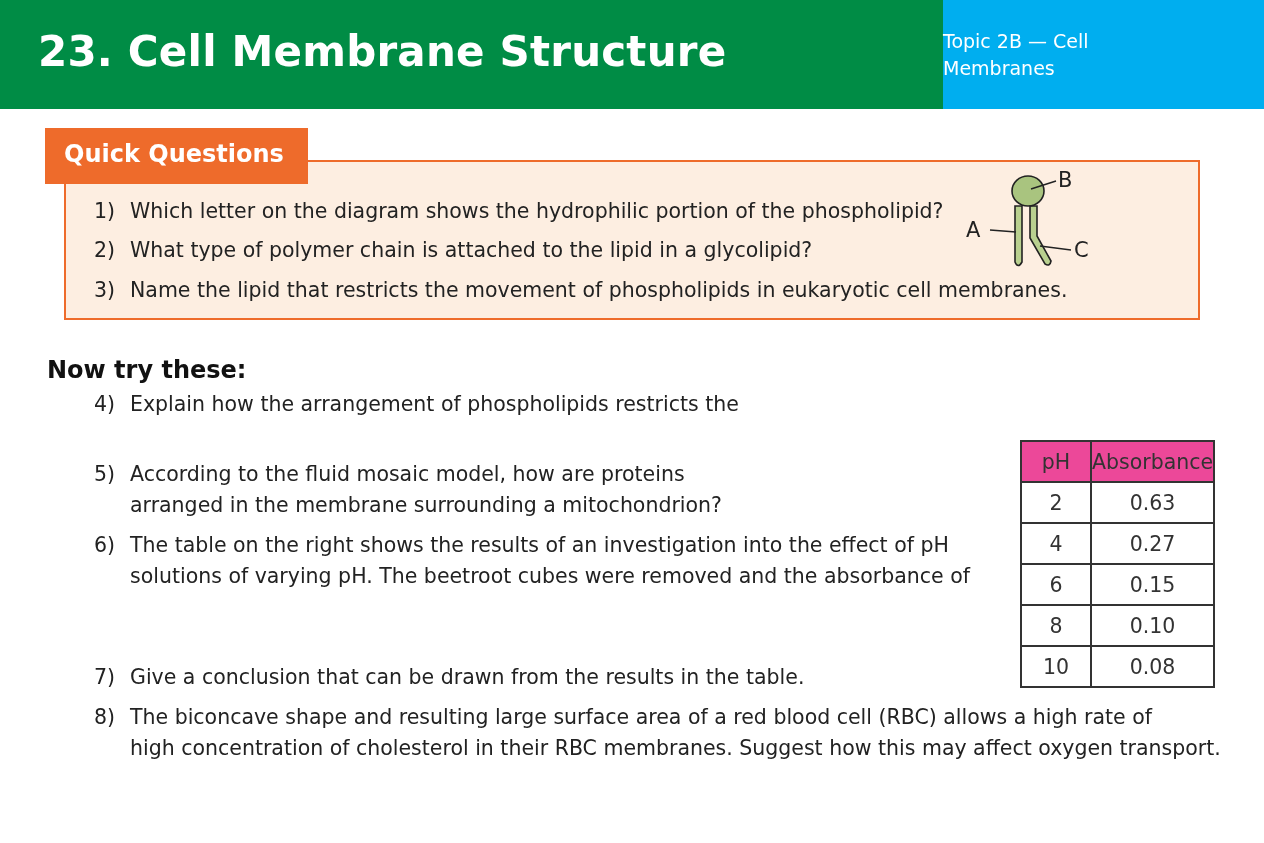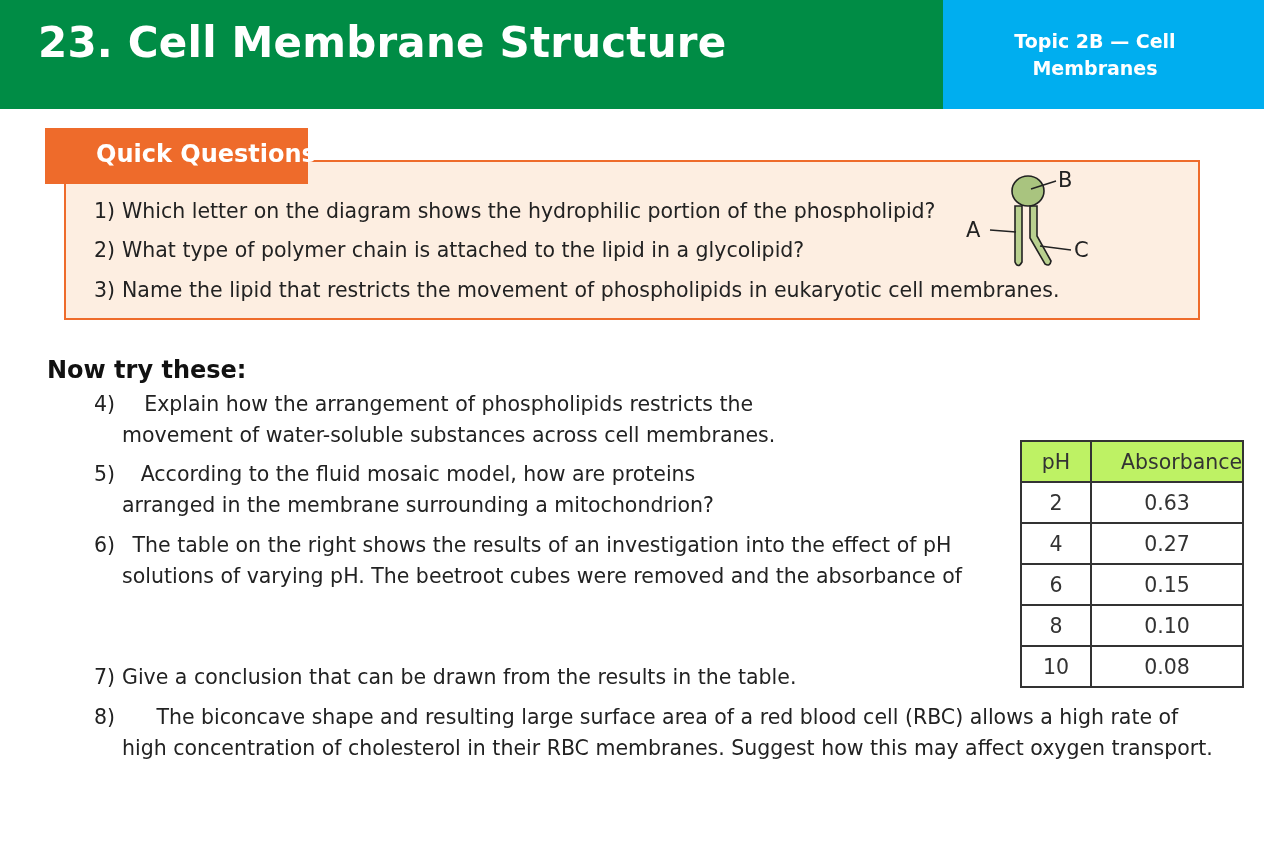--- a/index.html
+++ b/index.html
@@ -4,71 +4,71 @@
 <style>
   * { margin: 0; padding: 0; box-sizing: border-box; }
   html, body { width: 1264px; height: 843px; background: #ffffff; overflow: hidden; }
   body { font-family: "DejaVu Sans", sans-serif; color: #222222; position: relative; }
 
   .header-green {
     position: absolute; left: 0; top: 0; width: 943px; height: 109px;
     background: #008c45;
   }
   .page-title {
-    position: absolute; left: 38px; top: 18px;
+    position: absolute; left: 38px; top: 27px;
     color: #ffffff; font-size: 42px; font-weight: bold; letter-spacing: 0.2px;
     white-space: nowrap;
   }
   .header-blue {
     position: absolute; left: 943px; top: 0; width: 321px; height: 109px;
     background: #00aeef;
   }
   .topic-label {
     position: absolute; left: 943px; top: 28px; width: 304px;
-    color: #ffffff; font-size: 19px; font-weight: bold; text-align: center; line-height: 27px;
+    color: #ffffff; font-size: 19px; font-weight: normal; line-height: 27px;
   }
 
   .qq-box {
     position: absolute; left: 64px; top: 160px; width: 1136px; height: 160px;
     background: #fdeee1; border: 2px solid #ee6b2b;
   }
   .qq-tab {
     position: absolute; left: 45px; top: 128px; width: 263px; height: 56px;
     background: #ee6b2b;
   }
   .qq-tab-label {
     position: absolute; left: 64px; top: 140px;
-    color: #ffffff; font-size: 24px; font-weight: bold; white-space: nowrap; margin-left: 32px;
+    color: #ffffff; font-size: 24px; font-weight: bold; white-space: nowrap;
   }
 
   .q {
     position: absolute; font-size: 20.5px; line-height: 30.5px; color: #222222;
     white-space: nowrap;
   }
   .q .num { position: absolute; left: 0; top: 0; width: 30px; text-align: right; }
-  .q .txt { position: absolute; left: 37px; top: 0; text-align: center; }
+  .q .txt { position: absolute; left: 45px; top: 0; }
 
   .now-try {
     position: absolute; left: 47px; top: 356px;
     font-size: 24px; font-weight: bold; color: #111111; white-space: nowrap;
   }
 
   .diagram { position: absolute; left: 960px; top: 166px; width: 150px; height: 110px; }
   .diag-label { position: absolute; font-size: 21px; color: #222; }
 
   table.data {
     position: absolute; left: 1020px; top: 440px; border-collapse: collapse;
     font-size: 20.5px; color: #333;
   }
   table.data th, table.data td {
     border: 2px solid #333; height: 41px; text-align: center; font-weight: normal;
   }
-  table.data th { background: #bef264; }
+  table.data th { background: #ec4899; }
   table.data .c1 { width: 70px; }
-  table.data .c2 { width: 116px; padding-left: 29px; }
+  table.data .c2 { width: 116px; }
 </style>
 </head>
 <body>
 
 <div class="header-green"></div>
 <div class="page-title">23. Cell Membrane Structure</div>
 <div class="header-blue"></div>
 <div class="topic-label">
   <div>Topic 2B — Cell</div>
   <div>Membranes</div>
@@ -107,21 +107,20 @@
   <span class="diag-label" style="left:6px; top:52px;">A</span>
   <span class="diag-label" style="left:114px; top:72px;">C</span>
 </div>
 
 <div class="now-try">Now try these:</div>
 
 <div class="q" style="left:85px; top:389px;">
   <span class="num">4)</span>
   <span class="txt">
     <div>Explain how the arrangement of phospholipids restricts the</div>
-    <div>movement of water-soluble substances across cell membranes.</div>
   </span>
 </div>
 <div class="q" style="left:85px; top:459px;">
   <span class="num">5)</span>
   <span class="txt">
     <div>According to the fluid mosaic model, how are proteins</div>
     <div>arranged in the membrane surrounding a mitochondrion?</div>
   </span>
 </div>
 <div class="q" style="left:85px; top:530px;">

